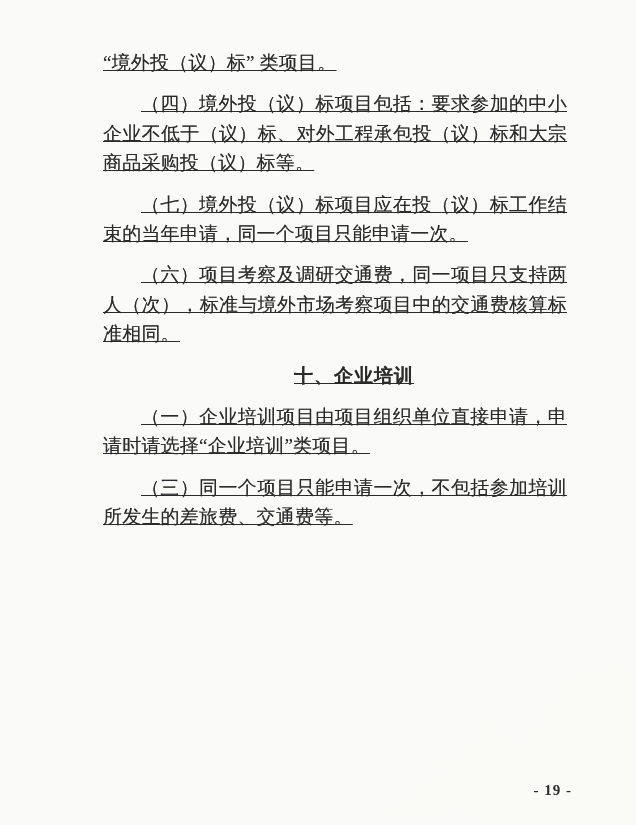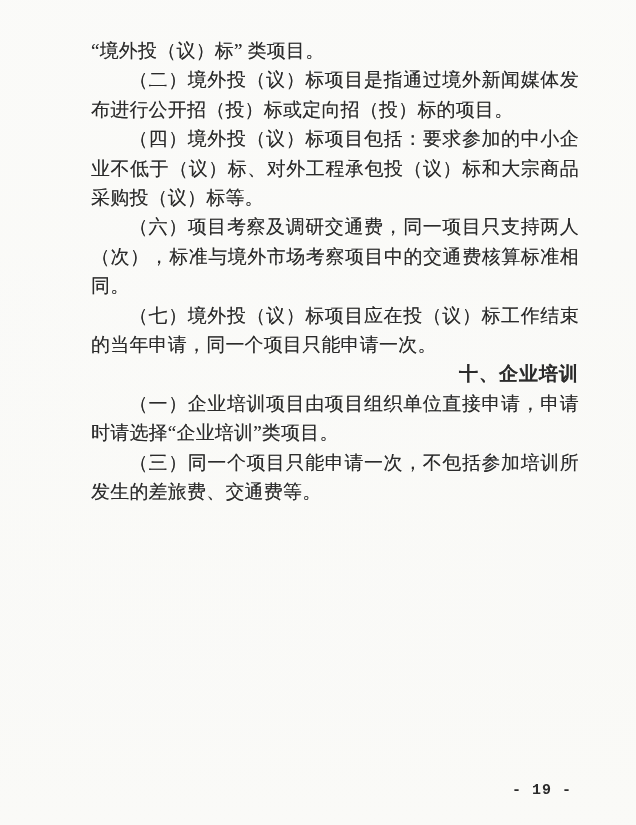--- a/index.html
+++ b/index.html
@@ -20,61 +20,61 @@
     box-sizing: border-box;
     font-family: "Liberation Serif", "DejaVu Serif", serif;
   }
   .text-block {
     position: absolute;
     top: 36px;
     left: 91px;
     right: 57px;
   }
   .text-block p {
-    margin: 0;
+    margin: 12px;
     padding: 0;
     font-size: 19px;
     line-height: 29.4px;
     letter-spacing: 0.2px;
     color: #2b2b2b;
     text-align: justify;
     text-shadow: 0 0 0.4px rgba(40,40,40,0.55);
     font-family: "Liberation Serif", "DejaVu Serif", serif;
+    text-decoration: underline;
   }
   .text-block p.indent {
     text-indent: 2em;
   }
   .text-block p.heading {
     font-family: "Liberation Sans", "DejaVu Sans", sans-serif;
     font-weight: bold;
-    text-align: right;
+    text-align: center;
     letter-spacing: 1px;
   }
   .page-footer {
     position: absolute;
     right: 64px;
     bottom: 26px;
     font-size: 15px;
     font-weight: bold;
     letter-spacing: 1px;
     color: #2b2b2b;
-    font-family: Liberation Mono, monospace;
+    font-family: Liberation Serif, serif;
   }
 </style>
 </head>
 <body>
 
 <div class="page">
 
   <div class="text-block">
     <p>“境外投（议）标” 类项目。</p>
-    <p class="indent">（二）境外投（议）标项目是指通过境外新闻媒体发布进行公开招（投）标或定向招（投）标的项目。</p>
     <p class="indent">（四）境外投（议）标项目包括：要求参加的中小企业不低于（议）标、对外工程承包投（议）标和大宗商品采购投（议）标等。</p>
+    <p class="indent">（七）境外投（议）标项目应在投（议）标工作结束的当年申请，同一个项目只能申请一次。</p>
     <p class="indent">（六）项目考察及调研交通费，同一项目只支持两人（次），标准与境外市场考察项目中的交通费核算标准相同。</p>
-    <p class="indent">（七）境外投（议）标项目应在投（议）标工作结束的当年申请，同一个项目只能申请一次。</p>
     <p class="indent heading">十、企业培训</p>
     <p class="indent">（一）企业培训项目由项目组织单位直接申请，申请时请选择“企业培训”类项目。</p>
     <p class="indent">（三）同一个项目只能申请一次，不包括参加培训所发生的差旅费、交通费等。</p>
   </div>
 
   <div class="page-footer">- 19 -</div>
 
 </div>
 
 </body></html>

